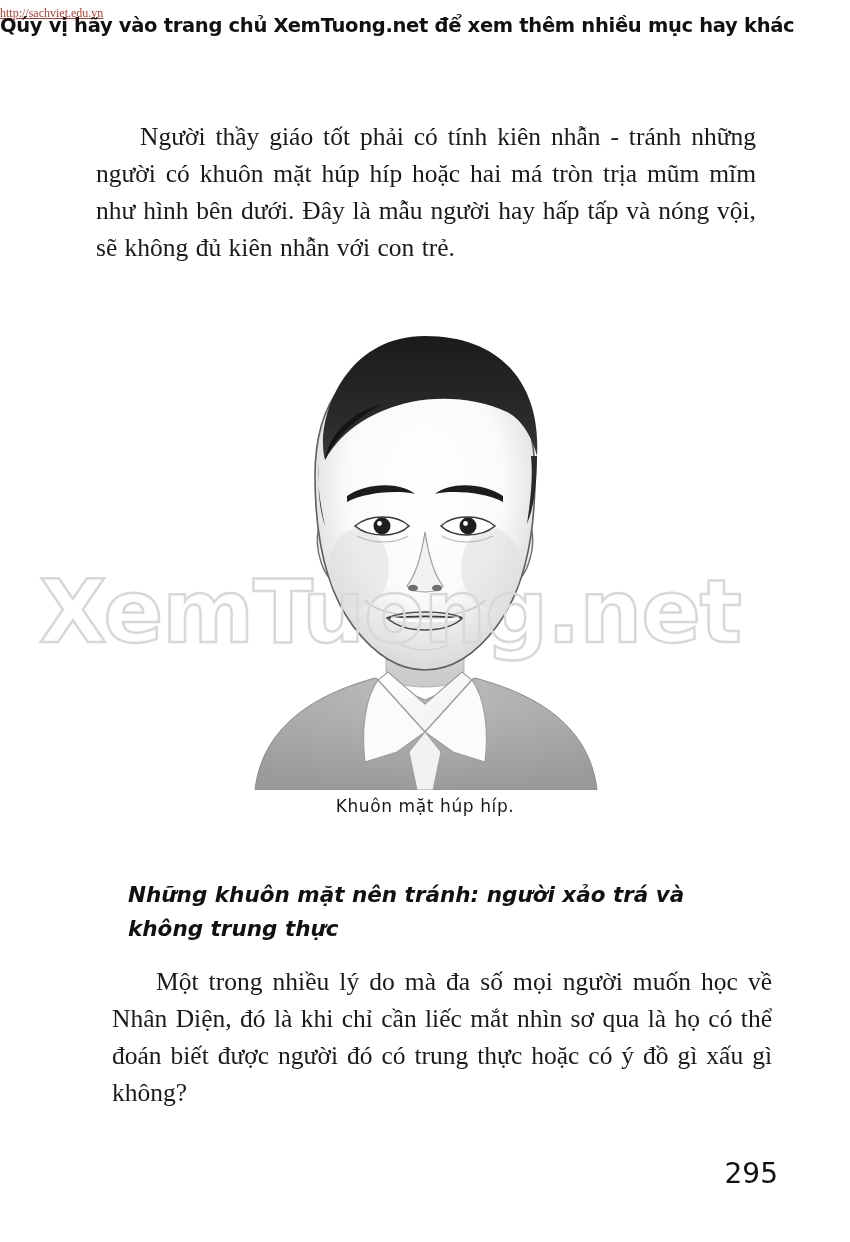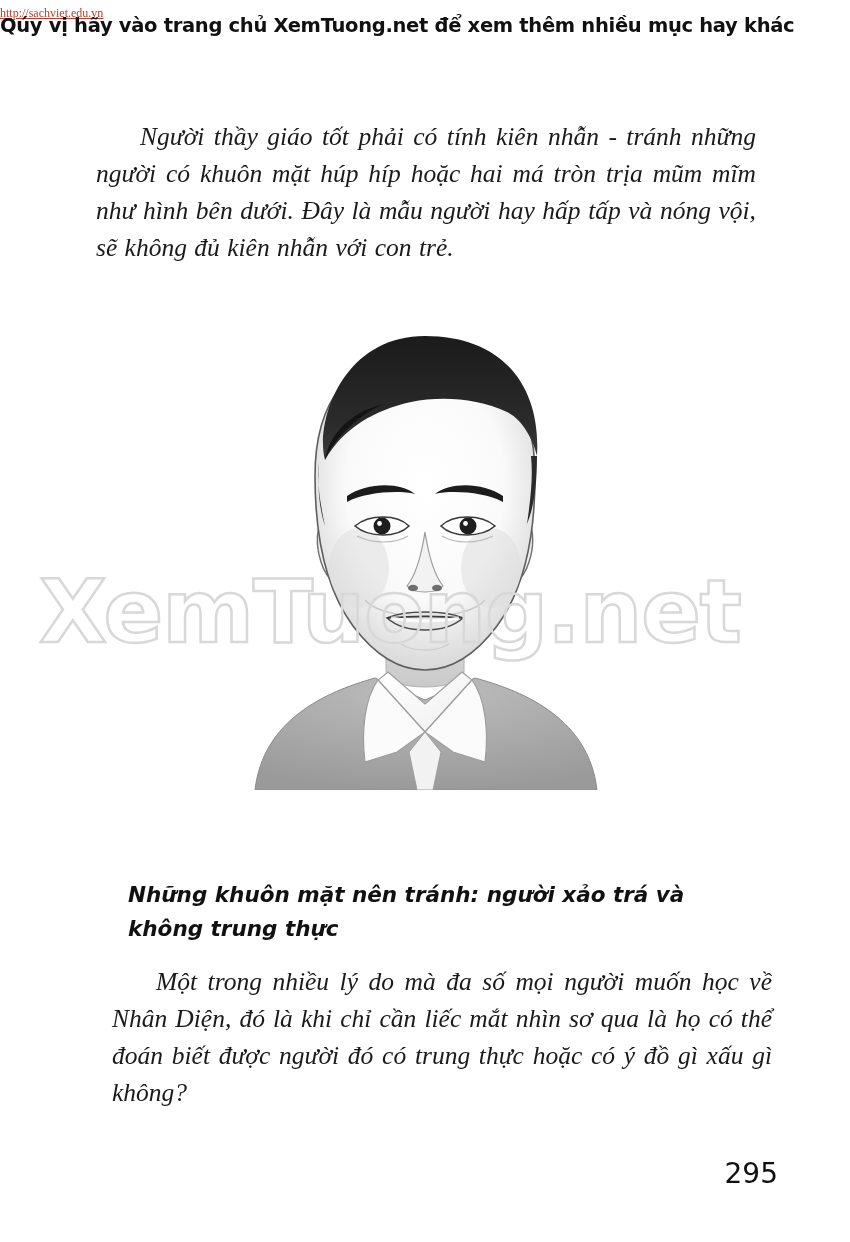--- a/index.html
+++ b/index.html
@@ -50,21 +50,20 @@
     top: 118px;
     width: 660px;
   }
   p.para {
     margin: 0 0 0 0;
     font-size: 25.5px;
     line-height: 37px;
     text-align: justify;
     text-indent: 44px;
     word-spacing: 1px;
-    font-style: italic;
   }
   p.para.last-line-left {
     text-align-last: left;
   }
 
   
   .figure {
     position: absolute;
     left: 0;
     top: 300px;
@@ -232,20 +231,21 @@
       <ellipse cx="198" cy="288" rx="5" ry="3.2" fill="#6e6e6e"></ellipse>
       <ellipse cx="222" cy="288" rx="5" ry="3.2" fill="#6e6e6e"></ellipse>
 
       <path d="M172 318 C 190 310, 230 310, 248 318 C 230 334, 190 334, 172 318 Z" fill="#e6e6e6" stroke="#4a4a4a" stroke-width="1.6"></path>
       <path d="M172 318 C 196 316, 226 316, 248 318" stroke="#3a3a3a" stroke-width="1.6" fill="none"></path>
       <path d="M176 318 C 196 322, 226 322, 244 318" stroke="#ffffff" stroke-width="3" fill="none" opacity="0.85"></path>
 
       <path d="M186 344 C 198 352, 222 352, 234 344" stroke="#cfcfcf" stroke-width="1.4" fill="none"></path>
     </svg>
   </div>
+  <div class="fig-caption">Khuôn mặt húp híp.</div>
 </div>
 
 <div class="watermark">XemTuong.net</div>
 
 <div class="subhead">Những khuôn mặt nên tránh: người xảo trá và không trung thực</div>
 
 <div class="para-2">
   <p class="para last-line-left">Một trong nhiều lý do mà đa số mọi người muốn học về Nhân Diện, đó là khi chỉ cần liếc mắt nhìn sơ qua là họ có thể đoán biết được người đó có trung thực hoặc có ý đồ gì xấu gì không?</p>
 </div>
 

